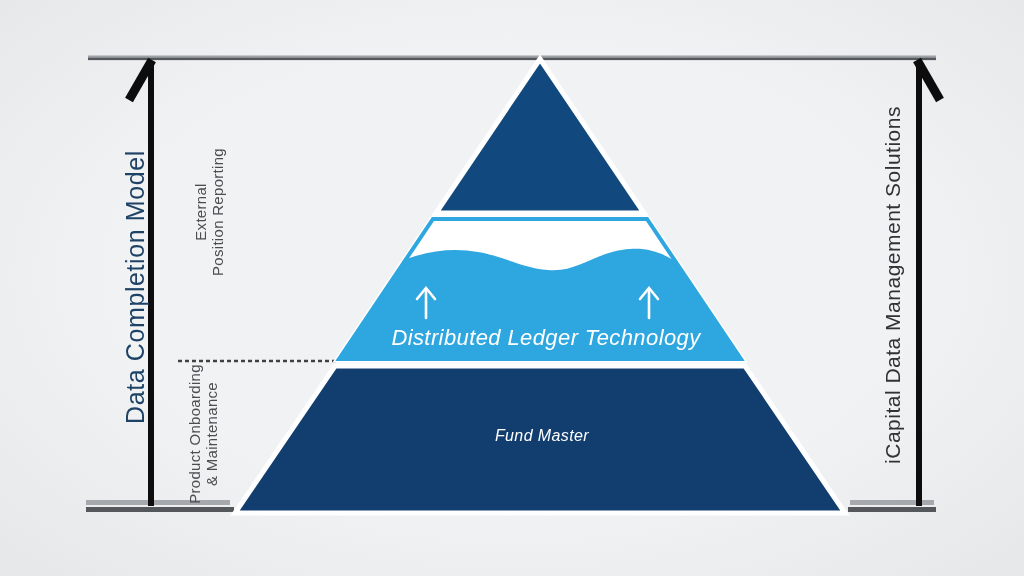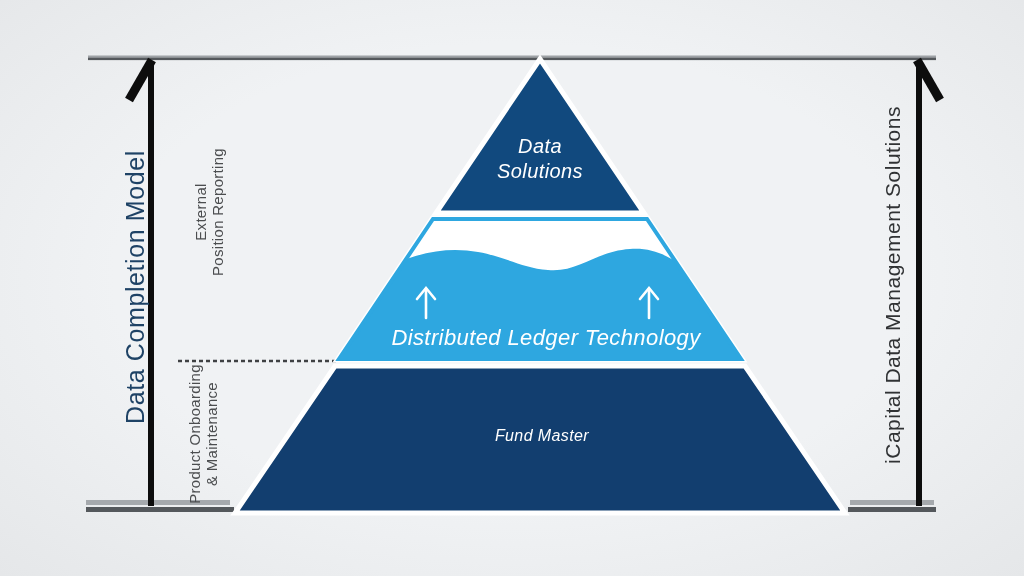--- a/index.html
+++ b/index.html
@@ -76,24 +76,20 @@
     <g stroke="#ffffff" stroke-width="2.6" fill="none" stroke-linecap="round">
       <line x1="426" y1="318" x2="426" y2="289"></line>
       <polyline points="417,299 426,288 435,299"></polyline>
     </g>
     <g stroke="#ffffff" stroke-width="2.6" fill="none" stroke-linecap="round">
       <line x1="649" y1="318" x2="649" y2="289"></line>
       <polyline points="640,299 649,288 658,299"></polyline>
     </g>
   </svg>
 
-  <div class="pyr-label" style="left:440px;top:134px;width:200px;font-size:20px;line-height:1.25;">
-    <span>Data</span><br>
-    <span>Solutions</span>
-  </div>
 
   <div class="pyr-label" style="left:346px;top:325px;width:400px;font-size:22px;">Distributed Ledger Technology</div>
 
   <div class="pyr-label" style="left:392px;top:427px;width:300px;font-size:16px;">Fund Master</div>
 
   <div class="vlabel navy-label" style="left:135px;top:287px;">Data Completion Model</div>
 
   <div class="vlabel black-label" style="left:893px;top:285px;">iCapital Data Management Solutions</div>
 
   <div class="vlabel gray-label" style="left:209px;top:212px;">

